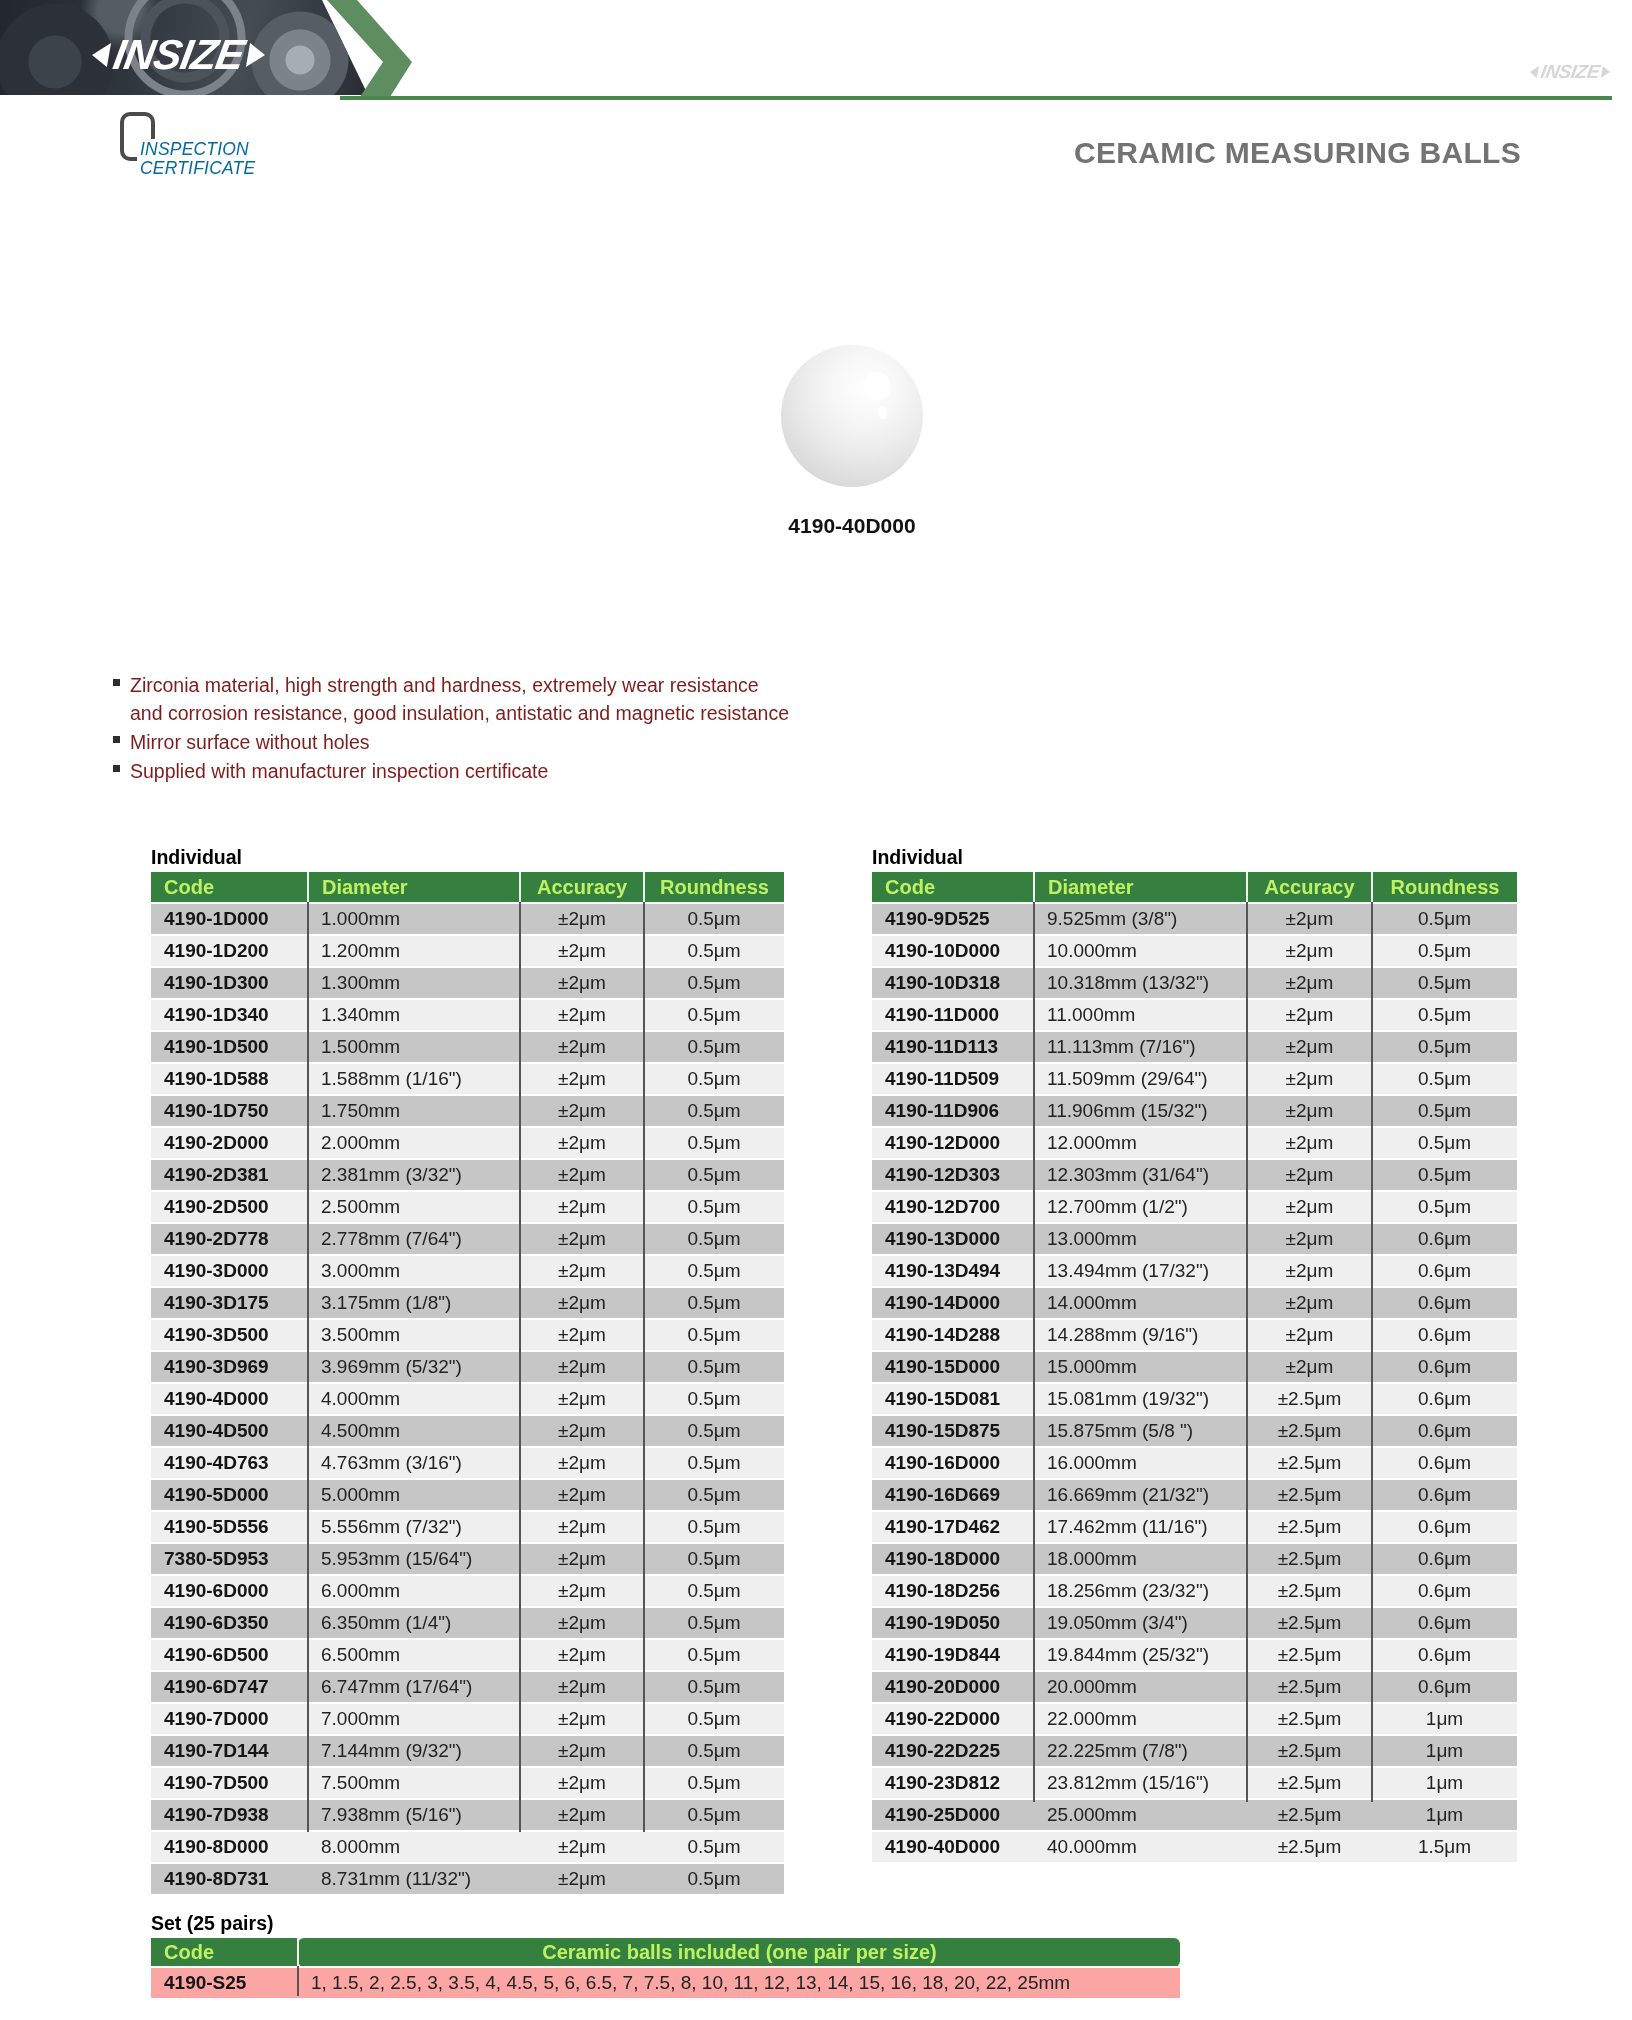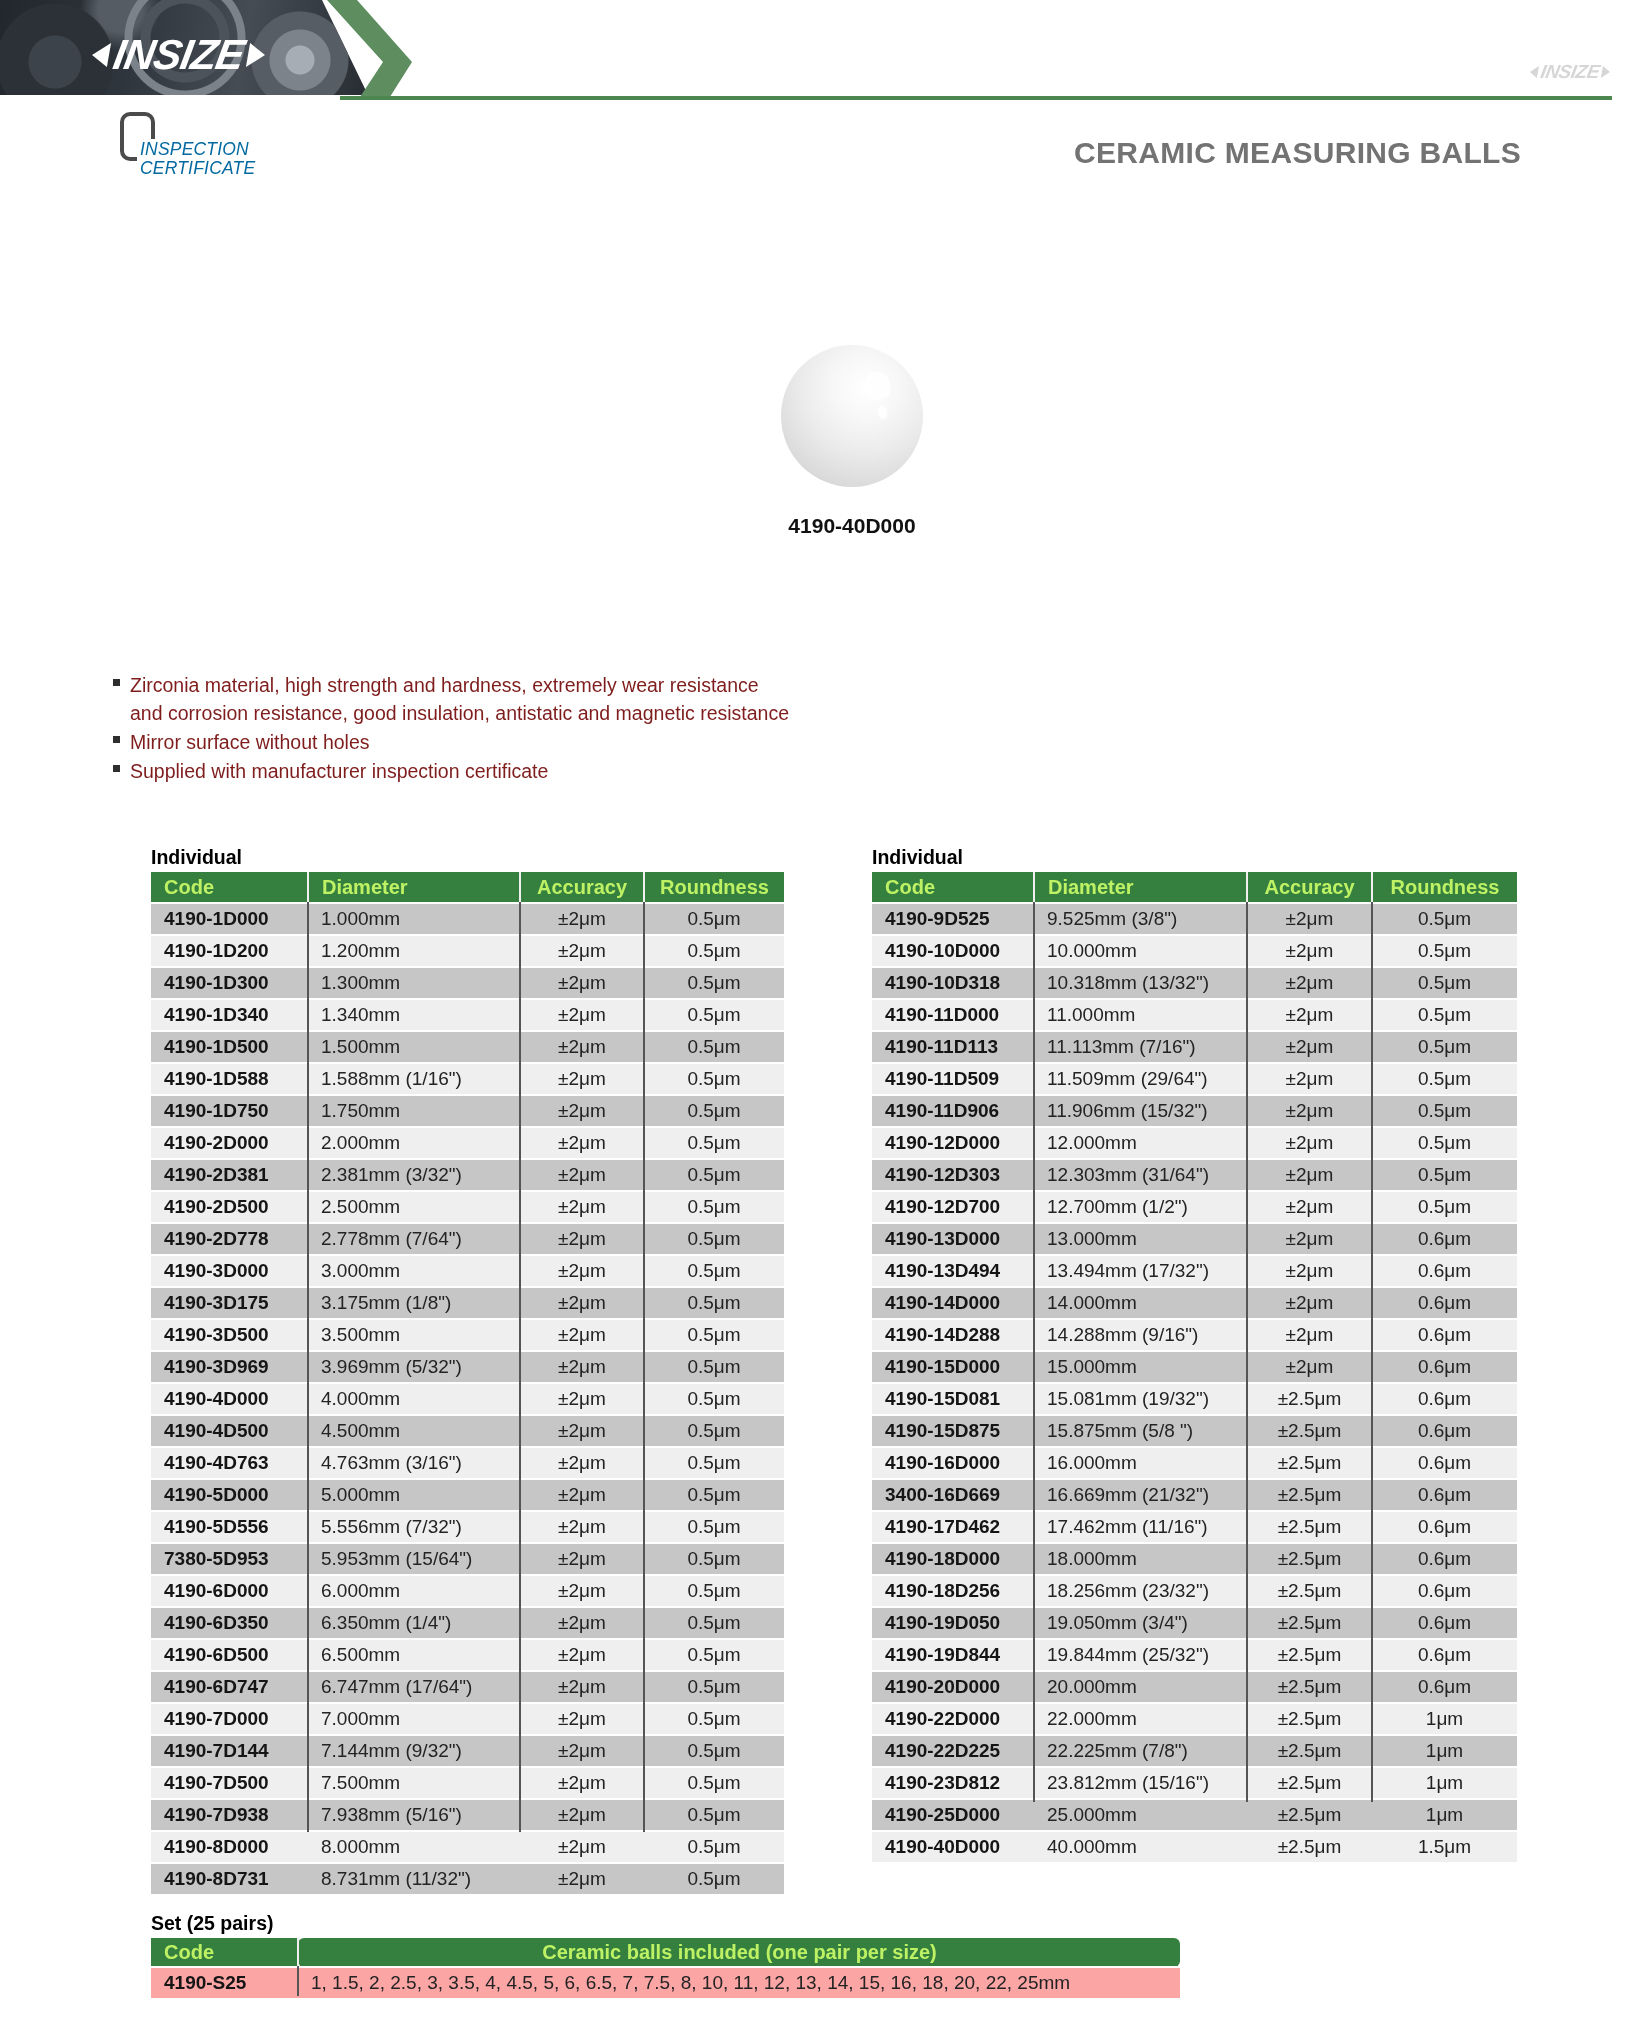--- a/index.html
+++ b/index.html
@@ -463,21 +463,21 @@
               <td>±2.5μm</td>
               <td>0.6μm</td>
             </tr>
             <tr class="light">
               <td>4190-16D000</td>
               <td>16.000mm</td>
               <td>±2.5μm</td>
               <td>0.6μm</td>
             </tr>
             <tr class="dark">
-              <td>3400-16D669</td>
+              <td>4190-16D669</td>
               <td>16.669mm (21/32")</td>
               <td>±2.5μm</td>
               <td>0.6μm</td>
             </tr>
             <tr class="light">
               <td>4190-17D462</td>
               <td>17.462mm (11/16")</td>
               <td>±2.5μm</td>
               <td>0.6μm</td>
             </tr>

